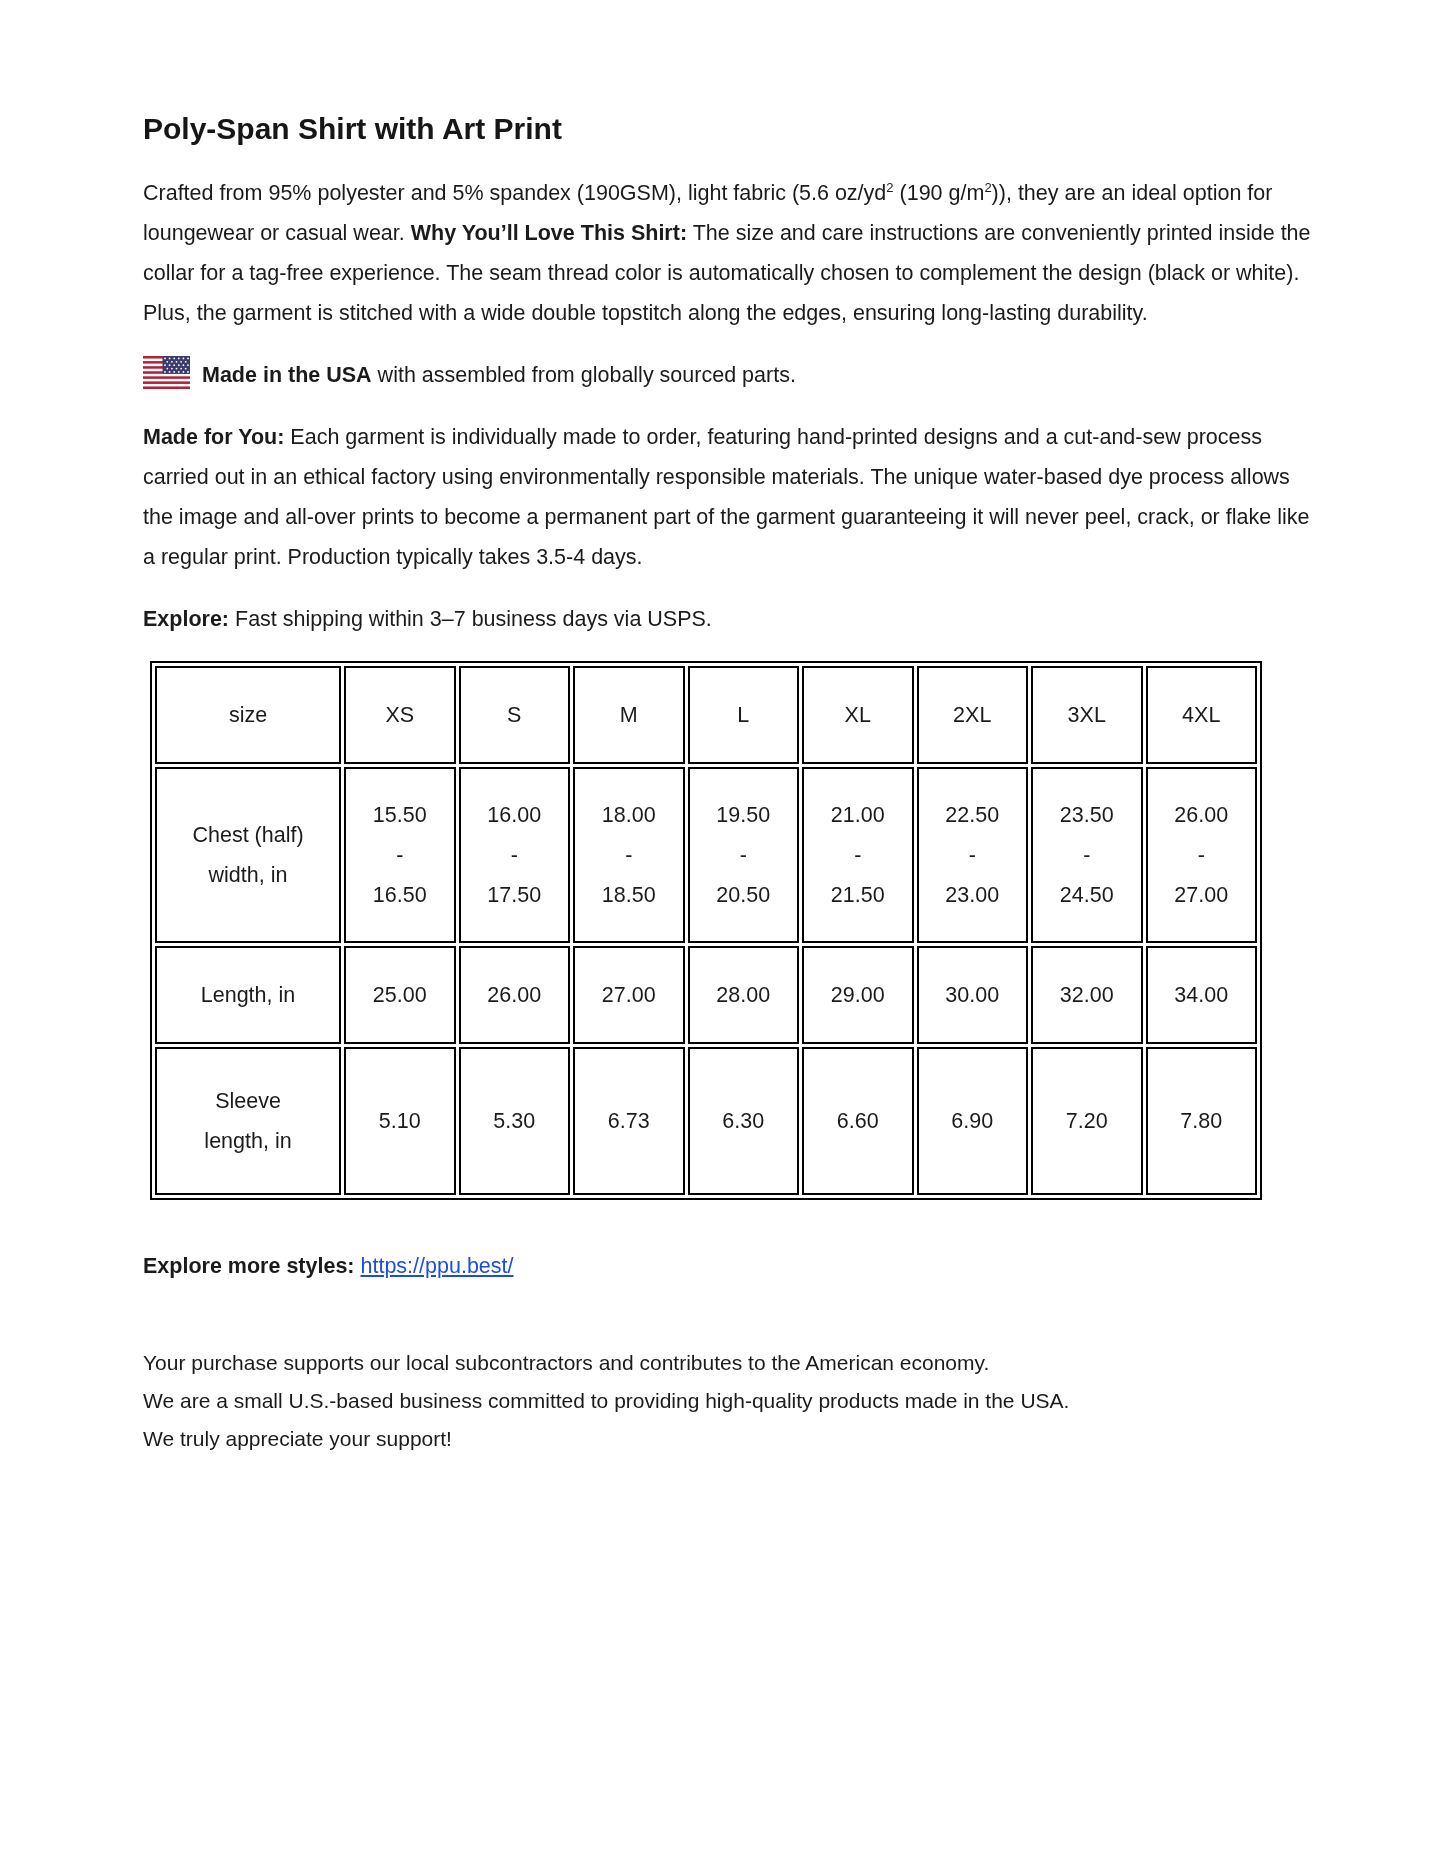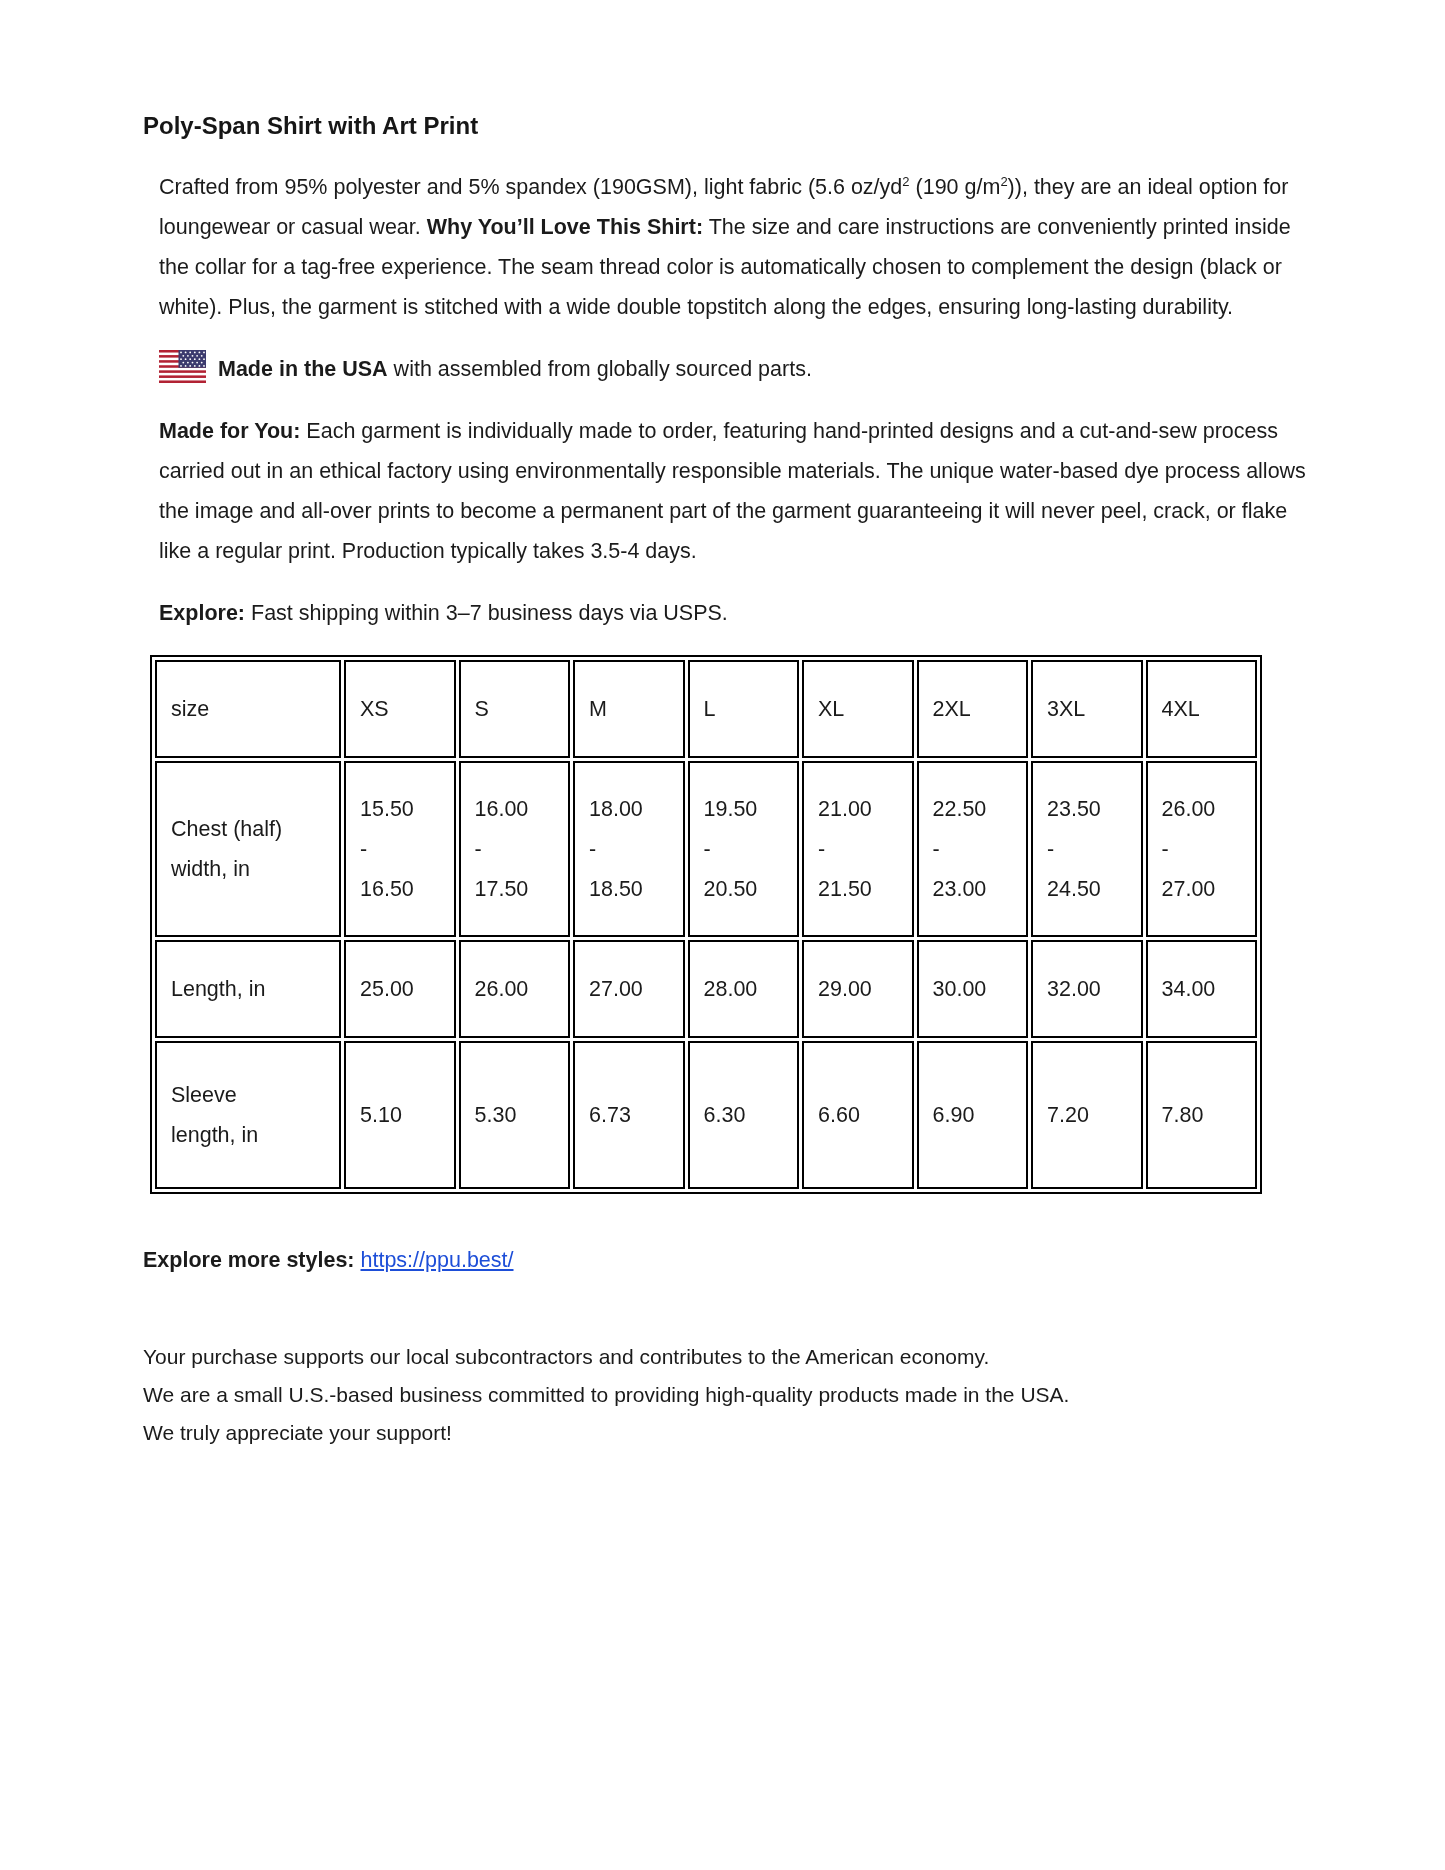--- a/index.html
+++ b/index.html
@@ -5,46 +5,46 @@
   html, body { margin: 0; padding: 0; background: #ffffff; }
   body {
     width: 1445px; height: 1870px;
     font-family: "Liberation Sans", sans-serif;
     color: #1b1b1b;
     overflow: hidden;
   }
   .page { padding: 112px 130px 0 143px; }
 
   .title {
-    font-size: 24px; font-weight: 700;
+    font-size: 30px; font-weight: 700;
     margin: 0 0 27px 0; color: #161616;
   }
   p.body {
     font-size: 21.5px; line-height: 40px;
-    margin: 0 0 22px 16px;
+    margin: 0 0 22px 0;
   }
   .b { font-weight: 700; }
   sup { font-size: 13px; line-height: 0; }
 
   .flag {
     display: inline-block; width: 47px; height: 33px;
     vertical-align: -7px; margin-right: 12px;
   }
 
   table.size-table {
     border-collapse: separate; border-spacing: 3px;
     border: 2px solid #000;
     margin: 8px 0 0 7px;
     width: 1112px; table-layout: fixed;
   }
   .size-table td {
     border: 2px solid #000;
     padding: 8px 14px;
     font-size: 21.5px; line-height: 40px;
-    vertical-align: middle; text-align: left;
+    vertical-align: middle; text-align: center;
     white-space: pre-line;
     background: #fff;
   }
   .size-table col.c-label { width: 186px; }
   .size-table tr.r-header td { height: 78px; }
   .size-table tr.r-chest  td { height: 156px; }
   .size-table tr.r-length td { height: 78px; }
   .size-table tr.r-sleeve td { height: 128px; }
 
   .explore { margin: 46px 0 0 0; font-size: 21.5px; line-height: 40px; }

